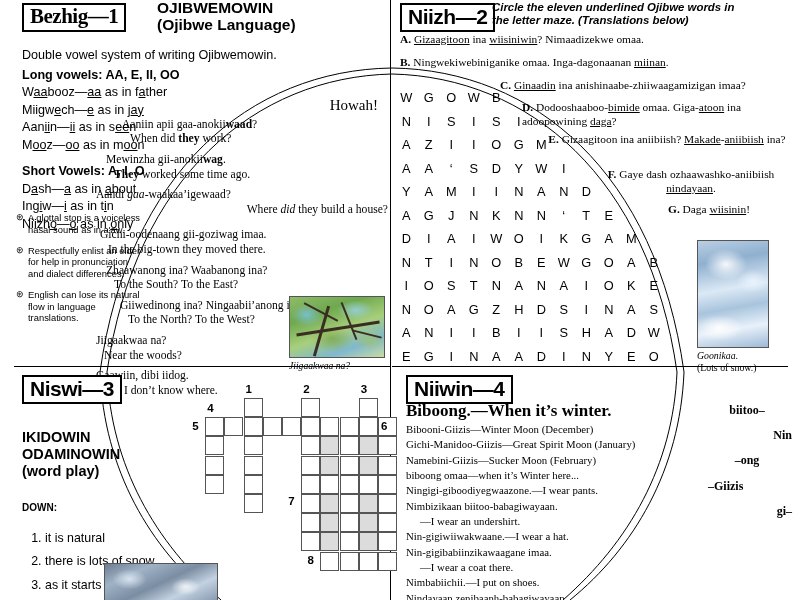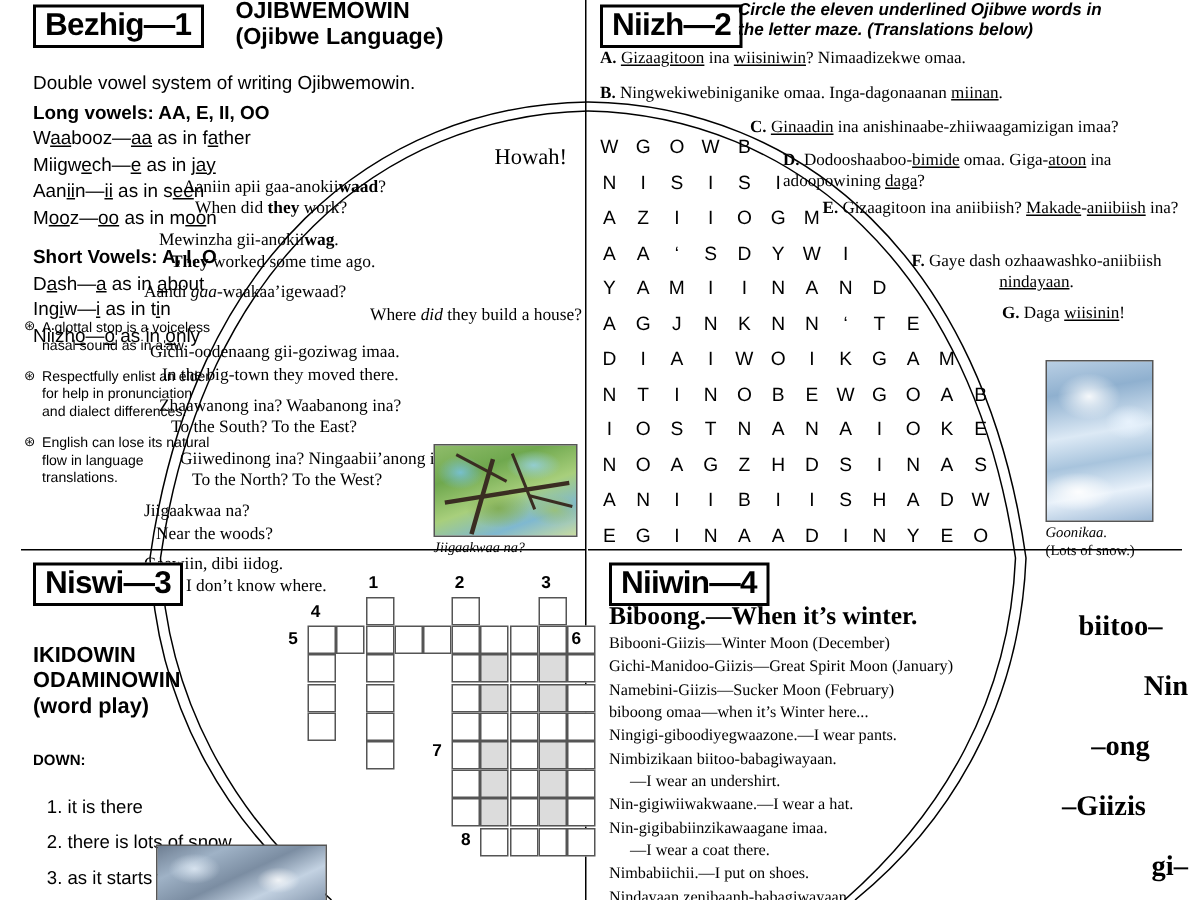--- a/index.html
+++ b/index.html
@@ -33,21 +33,21 @@
     font-weight: bold;
     font-size: 21px;
     letter-spacing: -0.5px;
     line-height: 1.12;
     background: #fff;
     font-family: "Liberation Sans", sans-serif;
   }
 
   
   #q1 { position: absolute; left: 0; top: 0; width: 390px; height: 360px; }
-  #q1-tag { position: absolute; left: 22px; top: 3px; }
+  #q1-tag { position: absolute; left: 22px; top: 3px; font-family: Liberation Serif, serif; }
   #q1-title {
     position: absolute; left: 157px; top: 0px; width: 230px;
     font-weight: bold; font-size: 15.5px; line-height: 1.08;
   }
   #q1-body {
     position: absolute; left: 22px; top: 47px; width: 300px;
     font-size: 12.6px; line-height: 1.39;
   }
   #q1-body .b { font-weight: bold; }
   #q1-body .u { text-decoration: underline; }
@@ -190,21 +190,21 @@
     position: absolute; left: 14px; top: 29px;
     font-family: "Liberation Serif", serif; font-weight: bold; font-size: 17px;
   }
   #q4-lines {
     position: absolute; left: 14px; top: 50px; width: 300px;
     font-family: "Liberation Serif", serif; font-size: 10.8px; line-height: 1.42;
   }
   #q4-lines .ind { padding-left: 14px; }
   #q4-right {
     position: absolute; left: 310px; top: 26px; width: 90px;
-    font-family: "Liberation Serif", serif; font-weight: bold; font-size: 19px;
+    font-family: "Liberation Serif", serif; font-weight: bold; font-size: 12px;
     line-height: 2.1; text-align: right;
   }
   #q4-right div:nth-child(1) { text-align: center; }
   #q4-right div:nth-child(3) { text-align: center; }
   #q4-right div:nth-child(4) { text-align: left; padding-left: 6px; }
 </style>
 </head>
 <body>
 
 <div id="page">
@@ -355,21 +355,21 @@
   <div id="q3">
     <div id="q3-tag" class="tagbox">Niswi—3</div>
     <div id="q3-head">
       <div>IKIDOWIN</div>
       <div>ODAMINOWIN</div>
       <div>(word play)</div>
     </div>
     <div id="q3-downhead">DOWN:</div>
     <div id="q3-clues">
         <ol id="clue-ol">
-          <li>it is there</li>
+          <li>it is natural</li>
           <li>there is lots of snow</li>
           <li>as it starts to snow</li>
           <li>there</li>
         </ol>
       </div>
   </div>
 
   <div id="xw">
       <div class="c" style="left: 57.6px; top: 0px;"></div>
       <div class="c" style="left: 115.2px; top: 0px;"></div>

